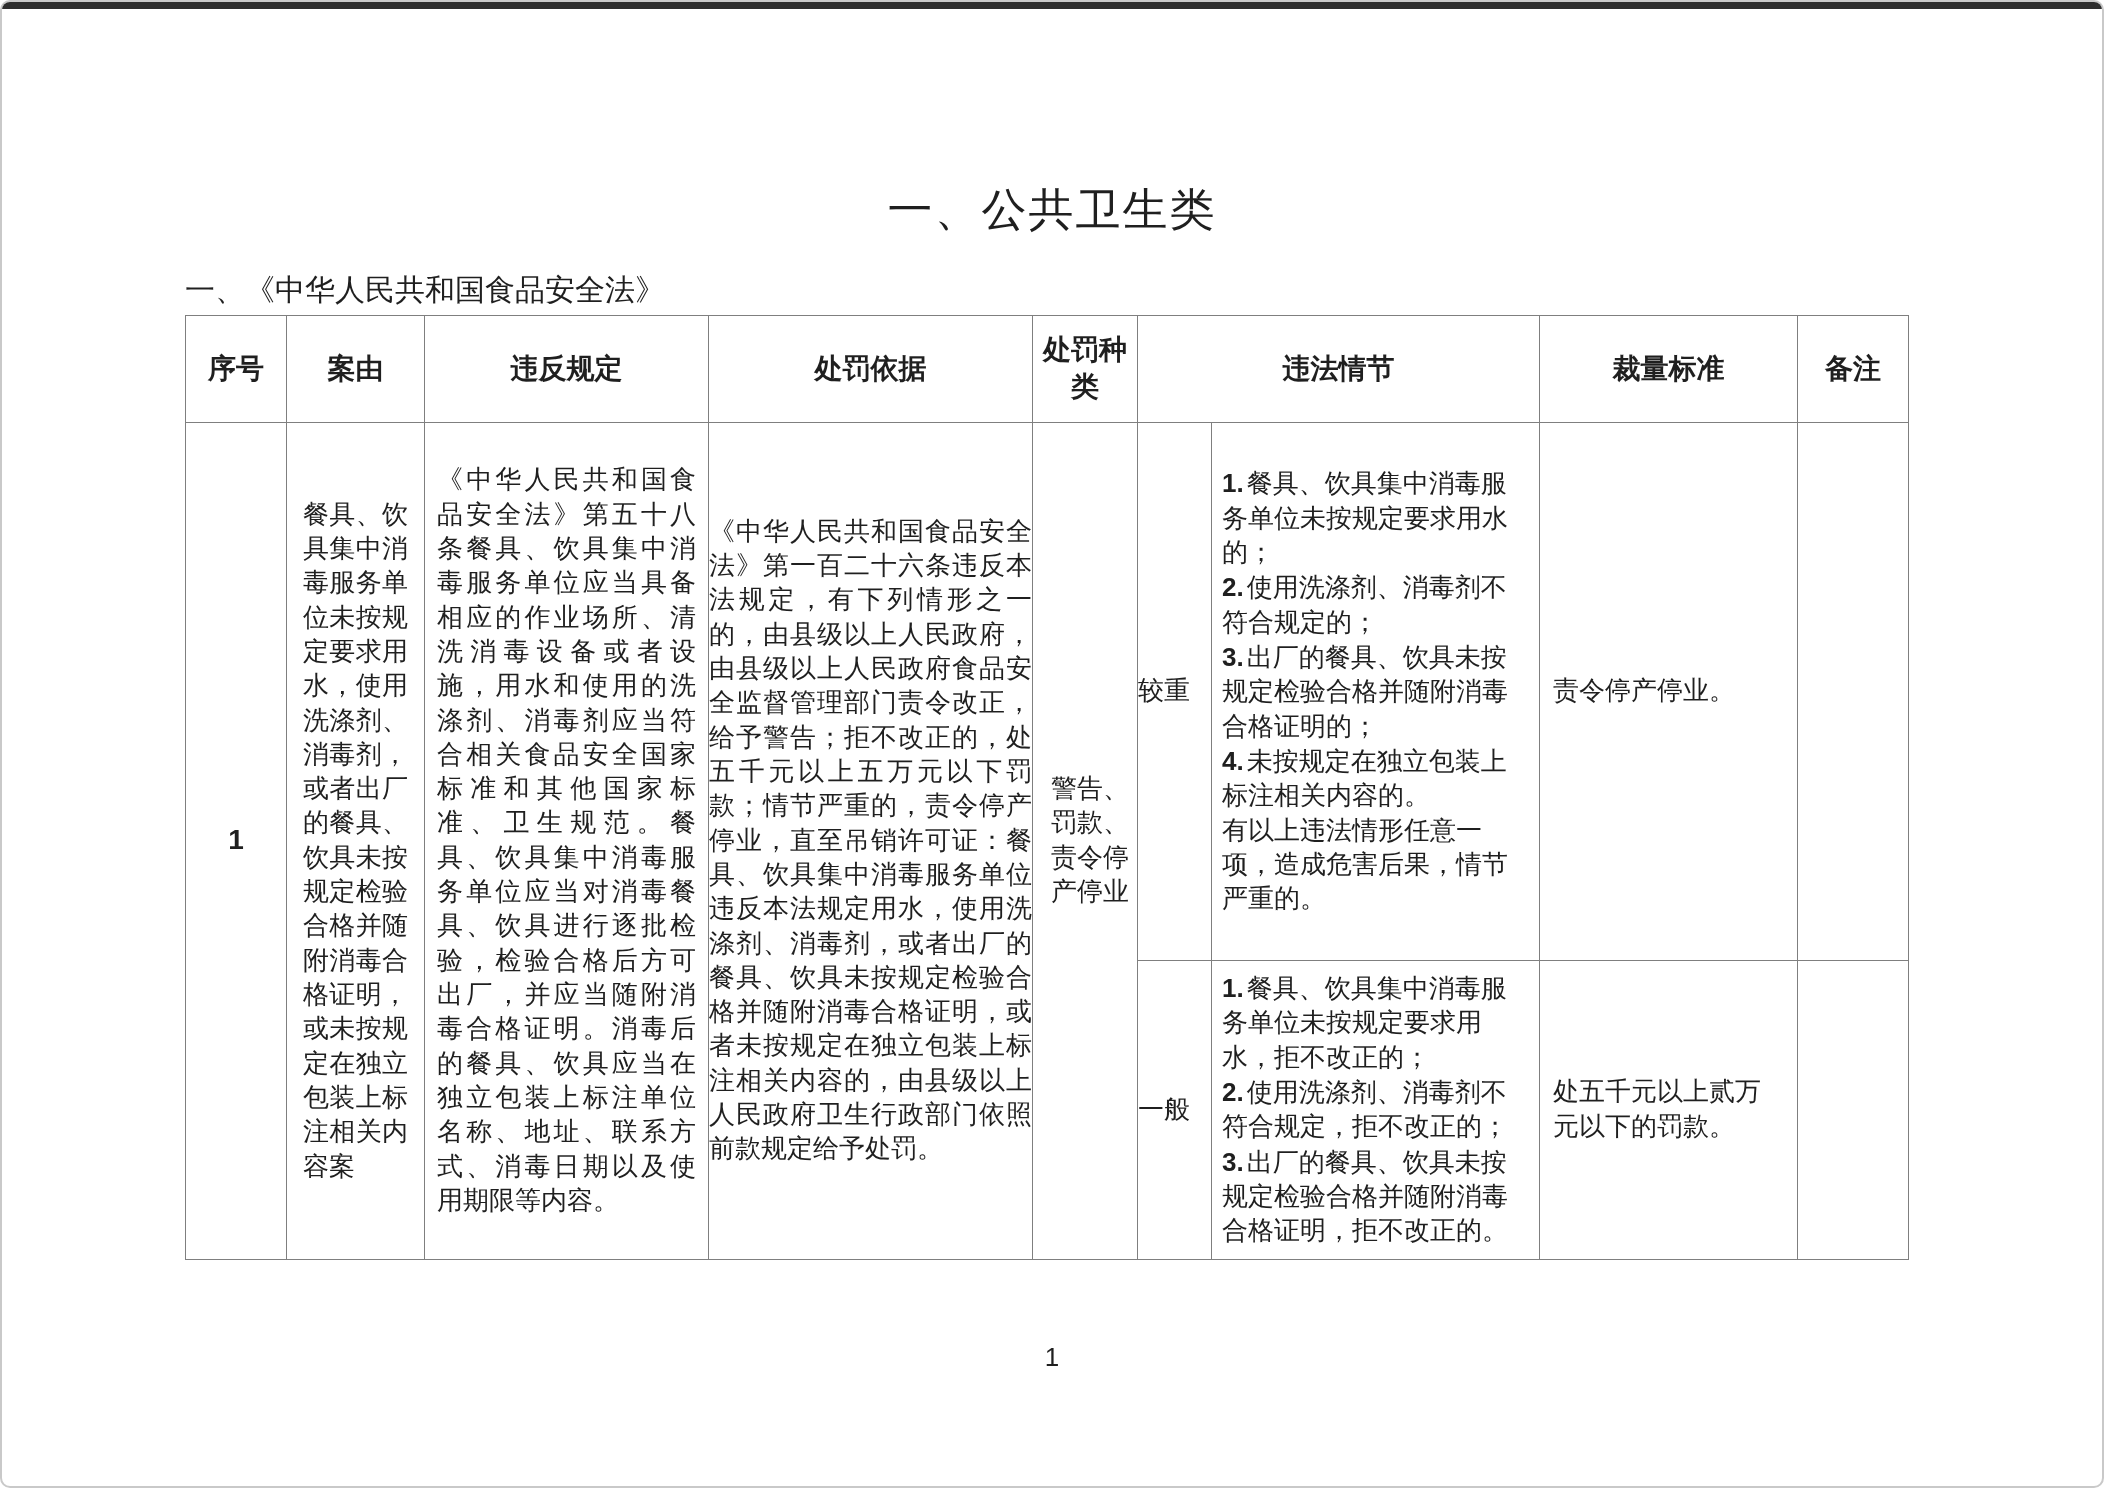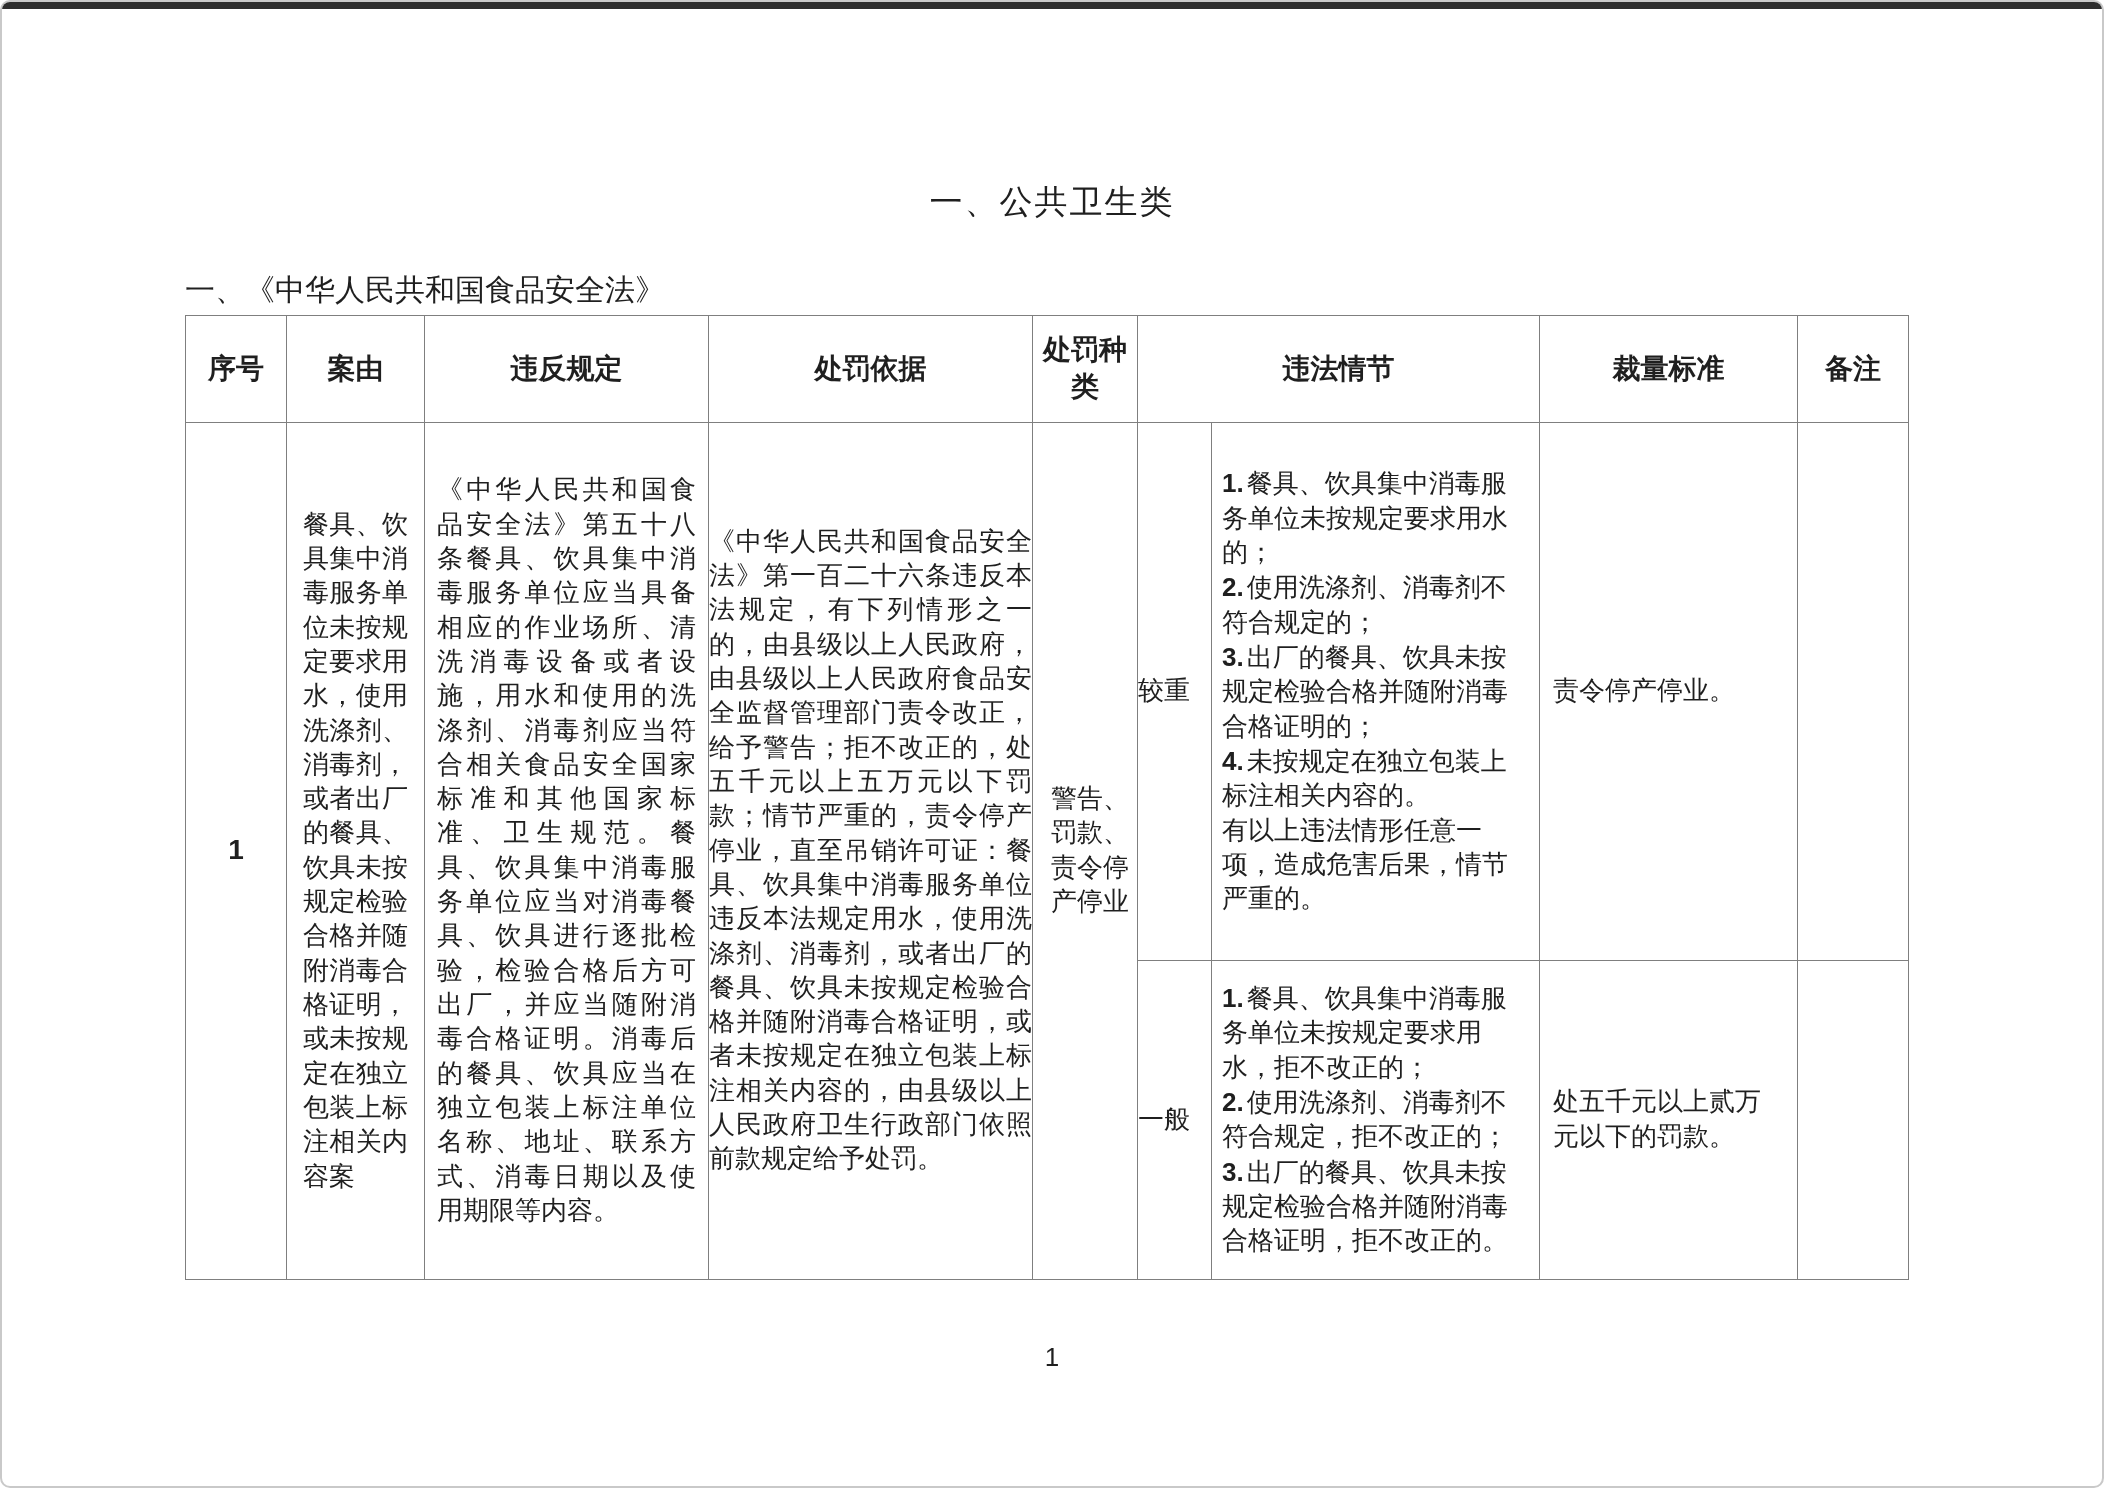--- a/index.html
+++ b/index.html
@@ -20,21 +20,21 @@
   }
   .top-strip {
     position: absolute; left: 0; top: 0;
     width: 100%; height: 7px;
     background: #2e2e2e;
   }
   .doc-title {
     position: absolute; left: 0; top: 178px;
     width: 100%;
     text-align: center;
-    font-size: 33px; font-weight: 400;
+    font-size: 45px; font-weight: 400;
     letter-spacing: 2px;
   }
   .doc-subtitle {
     position: absolute; left: 183px; top: 268px;
     font-size: 30px; font-weight: 400;
   }
   table.law-table {
     position: absolute; left: 183px; top: 313px;
     width: 1723px;
     border-collapse: collapse;
@@ -58,21 +58,21 @@
   td.c-index {
     text-align: center;
     font-family: "Liberation Sans", "DejaVu Sans", sans-serif;
     font-size: 28px; font-weight: 600;
   }
   td.c-cause   { padding: 10px 16px; text-align: justify; margin-top: 19px; }
   td.c-violation { padding: 10px 12px; text-align: justify; }
   td.c-basis   { padding: 10px 0; text-align: justify; }
   td.c-type    { padding: 10px 8px;  text-align: right; }
   td.c-severity{ text-align: left; }
-  td.c-circ    { padding: 20px 10px; text-align: left; }
+  td.c-circ    { padding: 10px 10px; text-align: left; }
   td.c-discretion { padding: 18px 13px; text-align: left; }
   td.c-remark  { padding: 4px; }
   .circ-item .num, .circ-item .numtext { display: inline; }
   .circ-item .num {
     font-family: "Liberation Sans", "DejaVu Sans", sans-serif;
     font-weight: 700;
     margin-right: 3px;
   }
   .page-number {
     position: absolute; left: 0; top: 1340px;

